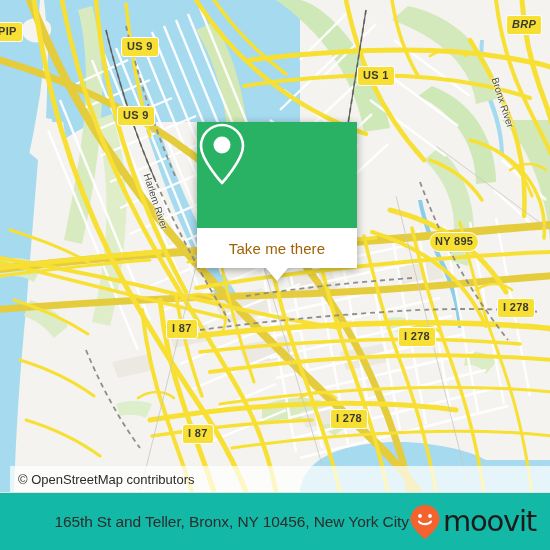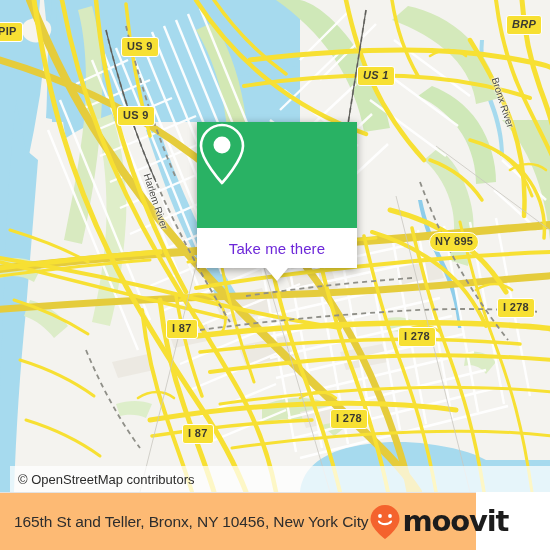--- a/index.html
+++ b/index.html
@@ -53,53 +53,54 @@
     background:#29b264;height:106px;width:100%;
     display:flex;align-items:center;justify-content:center;
     box-sizing:border-box;
   }
   #popup-white{
     background:#ffffff;height:40px;width:100%;
     display:flex;align-items:center;justify-content:center;
     box-sizing:border-box;
   }
   #popup-label{
-    color:#6d28d9;font-size:15px;letter-spacing:.1px;
+    color:#a16207;font-size:15px;letter-spacing:.1px;
   }
   #popup-tail{
     position:absolute;left:50%;top:146px;margin-left:-11px;
     width:0;height:0;
     border-left:11px solid transparent;
     border-right:11px solid transparent;
     border-top:13px solid #ffffff;
   }
 
   
   #attrib{
     position:absolute;left:10px;top:466px;width:550px;height:26px;
     background:rgba(255,255,255,.72);
     display:flex;align-items:center;
     box-sizing:border-box;padding-left:8px;
     color:#2b2b2b;font-size:13px;
   }
 
   
   #footer{
-    position:absolute;left:0;top:492px;width:476px;height:58px;
-    background:#fdba74;border-top:1px solid #e3e3e3;
+    position:absolute;left:0;top:492px;width:550px;height:58px;
+    background:#14b8a6;border-top:1px solid #e3e3e3;
     display:flex;align-items:center;box-sizing:border-box;
     padding:0 14px;
+    text-align:right;
   }
   #address{
     color:#2d2d2d;font-size:15.5px;flex:1;white-space:nowrap;
     letter-spacing:-.1px;
   }
   #brand{display:flex;align-items:center;gap:2px;}
   #brand-word{
-    color:#1c1c1c;font-size:29px;font-weight:bold;letter-spacing:-1.2px;
+    color:#1c1c1c;font-size:29px;font-weight:normal;letter-spacing:-1.2px;
     line-height:1;font-family:"DejaVu Sans", sans-serif;
   }
 </style>
 </head>
 <body>
 
 <div id="app">
 
   <div id="map">
     <svg width="550" height="492" viewBox="0 0 550 492">
@@ -332,21 +333,21 @@
           <path d="M200,250 L140,492"></path>
           <path d="M436,146 L550,230"></path>
         </g>
 
       </g>
     </svg>
 
     <div class="shield" style="left:-8px;top:22px;"><span>PIP</span></div>
     <div class="shield" style="left:121px;top:37px;"><span>US 9</span></div>
     <div class="shield" style="left:117px;top:106px;"><span>US 9</span></div>
-    <div class="shield" style="left:357px;top:66px;font-style:italic;"><span>US 1</span></div>
+    <div class="shield" style="left:357px;top:66px;"><span>US 1</span></div>
     <div class="shield" style="left:506px;top:15px;font-style:italic;"><span>BRP</span></div>
     <div class="shield" style="left:429px;top:232px;border-radius:10px;"><span>NY 895</span></div>
     <div class="shield" style="left:497px;top:298px;"><span>I 278</span></div>
     <div class="shield" style="left:166px;top:319px;"><span>I 87</span></div>
     <div class="shield" style="left:398px;top:327px;"><span>I 278</span></div>
     <div class="shield" style="left:182px;top:424px;"><span>I 87</span></div>
     <div class="shield" style="left:330px;top:409px;"><span>I 278</span></div>
 
     <div class="river-label" style="left:152px;top:172px;transform:rotate(72deg);transform-origin:left top;">
       <span>Harlem River</span>

